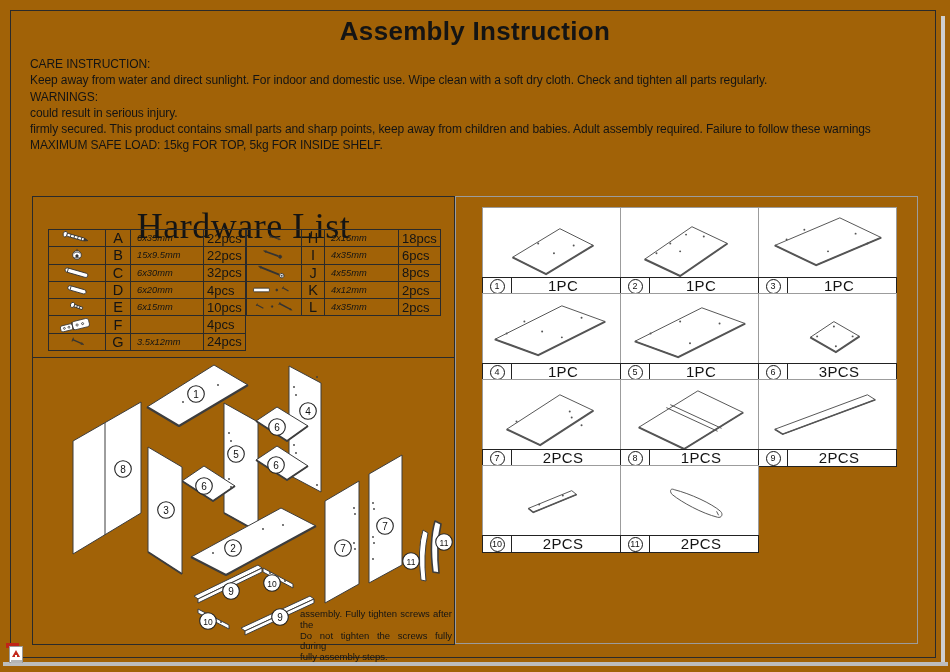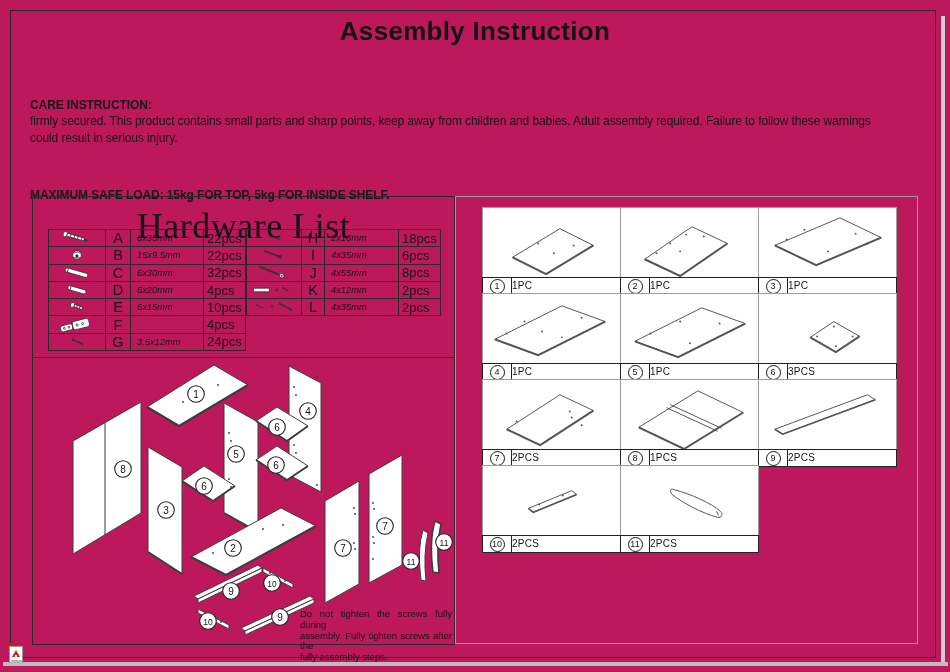--- a/index.html
+++ b/index.html
@@ -1,31 +1,31 @@
 <!DOCTYPE html>
 <html><head>
 <meta charset="utf-8">
 <style>
   html,body { margin:0; padding:0; background:#fff; }
-  .page { position:relative; width:950px; height:672px; background:#be185d;
+  .page { position:relative; width:950px; height:672px; background:#a16207;
           font-family:"Liberation Sans", sans-serif; color:#141414; overflow:hidden; }
   .page-frame { position:absolute; left:10px; top:10px; width:924px; height:646px;
                 border:1.6px solid #2a2a2a; }
   .shadow-bottom { position:absolute; left:3px; top:662px; width:945px; height:4px; background:#bdbdbd; }
   .shadow-right  { position:absolute; left:941px; top:16px; width:4px; height:646px; background:#cfcfcf; }
 
   .title { position:absolute; top:16px; left:0; width:100%; text-align:center;
            font-size:26px; font-weight:bold; letter-spacing:.3px; }
   .subtitle { position:absolute; top:46px; left:0; width:100%; text-align:center;
               font-size:15.5px; font-weight:bold; }
 
   .textblock { position:absolute; left:30px; top:56px; width:895px;
                font-size:12px; line-height:16.3px; letter-spacing:-.1px; }
   .textblock div { white-space:nowrap; }
-  .bold { font-weight:bold;margin-top:41px; }
+  .bold { font-weight:normal; }
 
   
   .box-hw { position:absolute; left:32px; top:196px; width:421px; height:160px;
             border:1.2px solid #2a2a2a; }
   .hw-title { text-align:center; margin-top:8px; font-size:36px; letter-spacing:.5px;font-family:Liberation Serif, serif; }
   .hw-table { position:absolute; top:32px; border-top:1px solid #2a2a2a; border-left:1px solid #2a2a2a; }
   .hw-left { left:15px; } .hw-right { left:213px; }
   .hw-row { display:flex; height:17.3px; }
   .hw-cell { border-right:1px solid #2a2a2a; border-bottom:1px solid #2a2a2a;
              display:flex; align-items:center; overflow:hidden; }
@@ -48,21 +48,21 @@
   
   .box-parts { position:absolute; left:455px; top:196px; width:461px; height:446px;
                border:1px solid #9c9c9c; }
   .pcell { position:absolute; width:139px; }
   .pimg { height:70px; border:1px solid #9c9c9c; border-bottom:none; box-sizing:border-box; background:#fff; }
   .pimg svg { width:100%; height:100%; display:block; }
   .plabel { height:16px; border:1px solid #222; box-sizing:content-box; display:flex; background:#fff; }
   .pnum { width:28px; border-right:1px solid #222; display:flex; align-items:center; justify-content:center; }
   .circ { width:13px; height:13px; border:1px solid #161616; border-radius:50%;
           font-size:9px; line-height:12px; text-align:center; display:block; }
-  .pqty { flex:1; text-align:left; padding-right:6px; font-size:10px;
+  .pqty { flex:1; text-align:center; padding-right:6px; font-size:15px;
           line-height:16px; letter-spacing:.3px; }
 
   
   .pdf { position:absolute; left:6px; top:642px; width:19px; height:22px; }
   .pdf-band { position:absolute; left:0; top:1px; width:13px; height:5px; background:#c02418; }
   .pdf-page { position:absolute; left:3px; top:4px; width:14px; height:17px;
               background:#fff; border:1px solid #9a9a9a; box-sizing:border-box; }
   .pdf-glyph { position:absolute; left:6px; top:8px; width:0; height:0;
                border-left:4px solid transparent; border-right:4px solid transparent;
                border-bottom:7px solid #c3281c; }
@@ -74,22 +74,24 @@
 
 <div class="page">
   <div class="page-frame"></div>
   <div class="shadow-bottom"></div>
   <div class="shadow-right"></div>
 
   <div class="title">Assembly Instruction</div>
 
   <div class="textblock">
     <div class="bold">CARE INSTRUCTION:</div>
+    <div>Keep away from water and direct sunlight. For indoor and domestic use. Wipe clean with a soft dry cloth. Check and tighten all parts regularly.</div>
+    <div class="bold">WARNINGS:</div>
+    <div>could result in serious injury.</div>
     <div>firmly secured.  This product contains small parts and sharp points, keep away from children and babies. Adult assembly required.  Failure to follow these warnings</div>
-    <div>could result in serious injury.</div>
     <div class="bold">MAXIMUM SAFE LOAD: 15kg FOR TOP, 5kg FOR INSIDE SHELF.</div>
   </div>
 
   <div class="box-hw">
     <div class="hw-title">Hardware List</div>
 
     <div class="hw-table hw-left">
       <div class="hw-row">
         <div class="hw-cell c-icon">
             <svg width="54" height="16" viewBox="0 0 56 17">
@@ -422,22 +424,22 @@
             <circle cx="378" cy="204" r="8.3" fill="#fff" stroke="#222" stroke-width="1.1"></circle>
             <text x="378" y="207.5" font-size="8.5">11</text>
           </g>
         <g>
             <circle cx="411" cy="185" r="8.3" fill="#fff" stroke="#222" stroke-width="1.1"></circle>
             <text x="411" y="188.5" font-size="8.5">11</text>
           </g>
       </g>
     </svg>
     <div class="diag-note">
+      <div class="j">assembly. Fully tighten screws after the</div>
       <div class="j">Do not tighten the screws fully during</div>
-      <div class="j">assembly. Fully tighten screws after the</div>
       <div>fully assembly steps.</div>
     </div>
   </div>
 
   <div class="box-parts">
     <div class="pcell" style="left:26px;top:10px;">
       <div class="pimg">
           <svg viewBox="0 0 139 70">
             <g stroke="#555" fill="#fff">
               <polygon points="30,50 78,21 112,38 64,67"></polygon>

